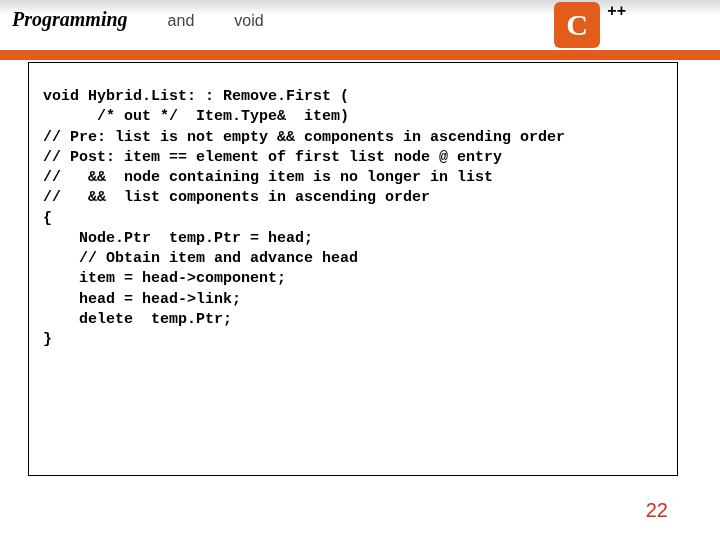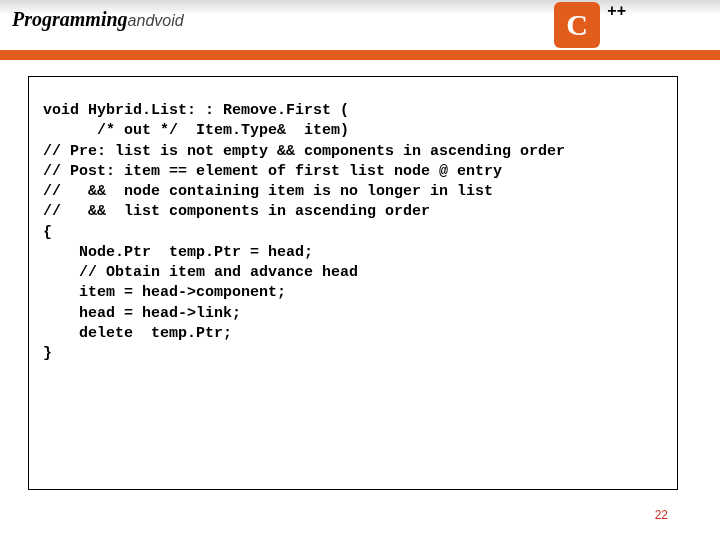--- a/index.html
+++ b/index.html
@@ -16,33 +16,34 @@
     width: 720px;
     height: 50px;
     background: linear-gradient(to bottom, #d9d9d9 0%, #ffffff 30%, #ffffff 100%);
     position: relative;
     border-bottom: 6px solid #e25c1c;
   }
   .header-inner {
     padding: 8px 12px 0 12px;
     display: flex;
     align-items: baseline;
+    gap: 6px;
   }
   .title-strong {
     font-family: "Times New Roman", Times, serif;
     font-weight: bold;
     font-style: italic;
     font-size: 20px;
     color: #000;
   }
   .title-light {
     font-family: Arial, sans-serif;
     font-size: 16px;
     color: #444;
-    font-style: italic;
+    margin-left: 34px;
   }
   .logo-c {
     position: absolute;
     right: 120px;
     top: 2px;
     width: 46px;
     height: 46px;
     background: #e25c1c;
     border-radius: 6px;
     color: #fff;
@@ -61,41 +62,41 @@
     color: #000;
   }
   .orange-bar-thin {
     width: 720px;
     height: 4px;
     background: #e25c1c;
   }
   .code-panel {
     position: absolute;
     left: 28px;
-    top: 76px;
+    top: 62px;
     width: 650px;
     height: 414px;
     border: 1px solid #000;
     background: #fff;
     box-sizing: border-box;
     padding: 24px 14px 14px 14px;
   }
   .code {
     font-family: "Courier New", Courier, monospace;
     font-weight: bold;
     font-size: 15px;
     line-height: 1.35;
     white-space: pre;
     color: #000;
   }
   .page-num {
     position: absolute;
     right: 52px;
     bottom: 18px;
-    font-size: 12px;
+    font-size: 20px;
     color: #d52b1e;
     margin-left: 12px;
   }
 </style>
 </head>
 <body>
 
 <div class="header">
   <div class="header-inner">
     <span class="title-strong">Programming</span>

